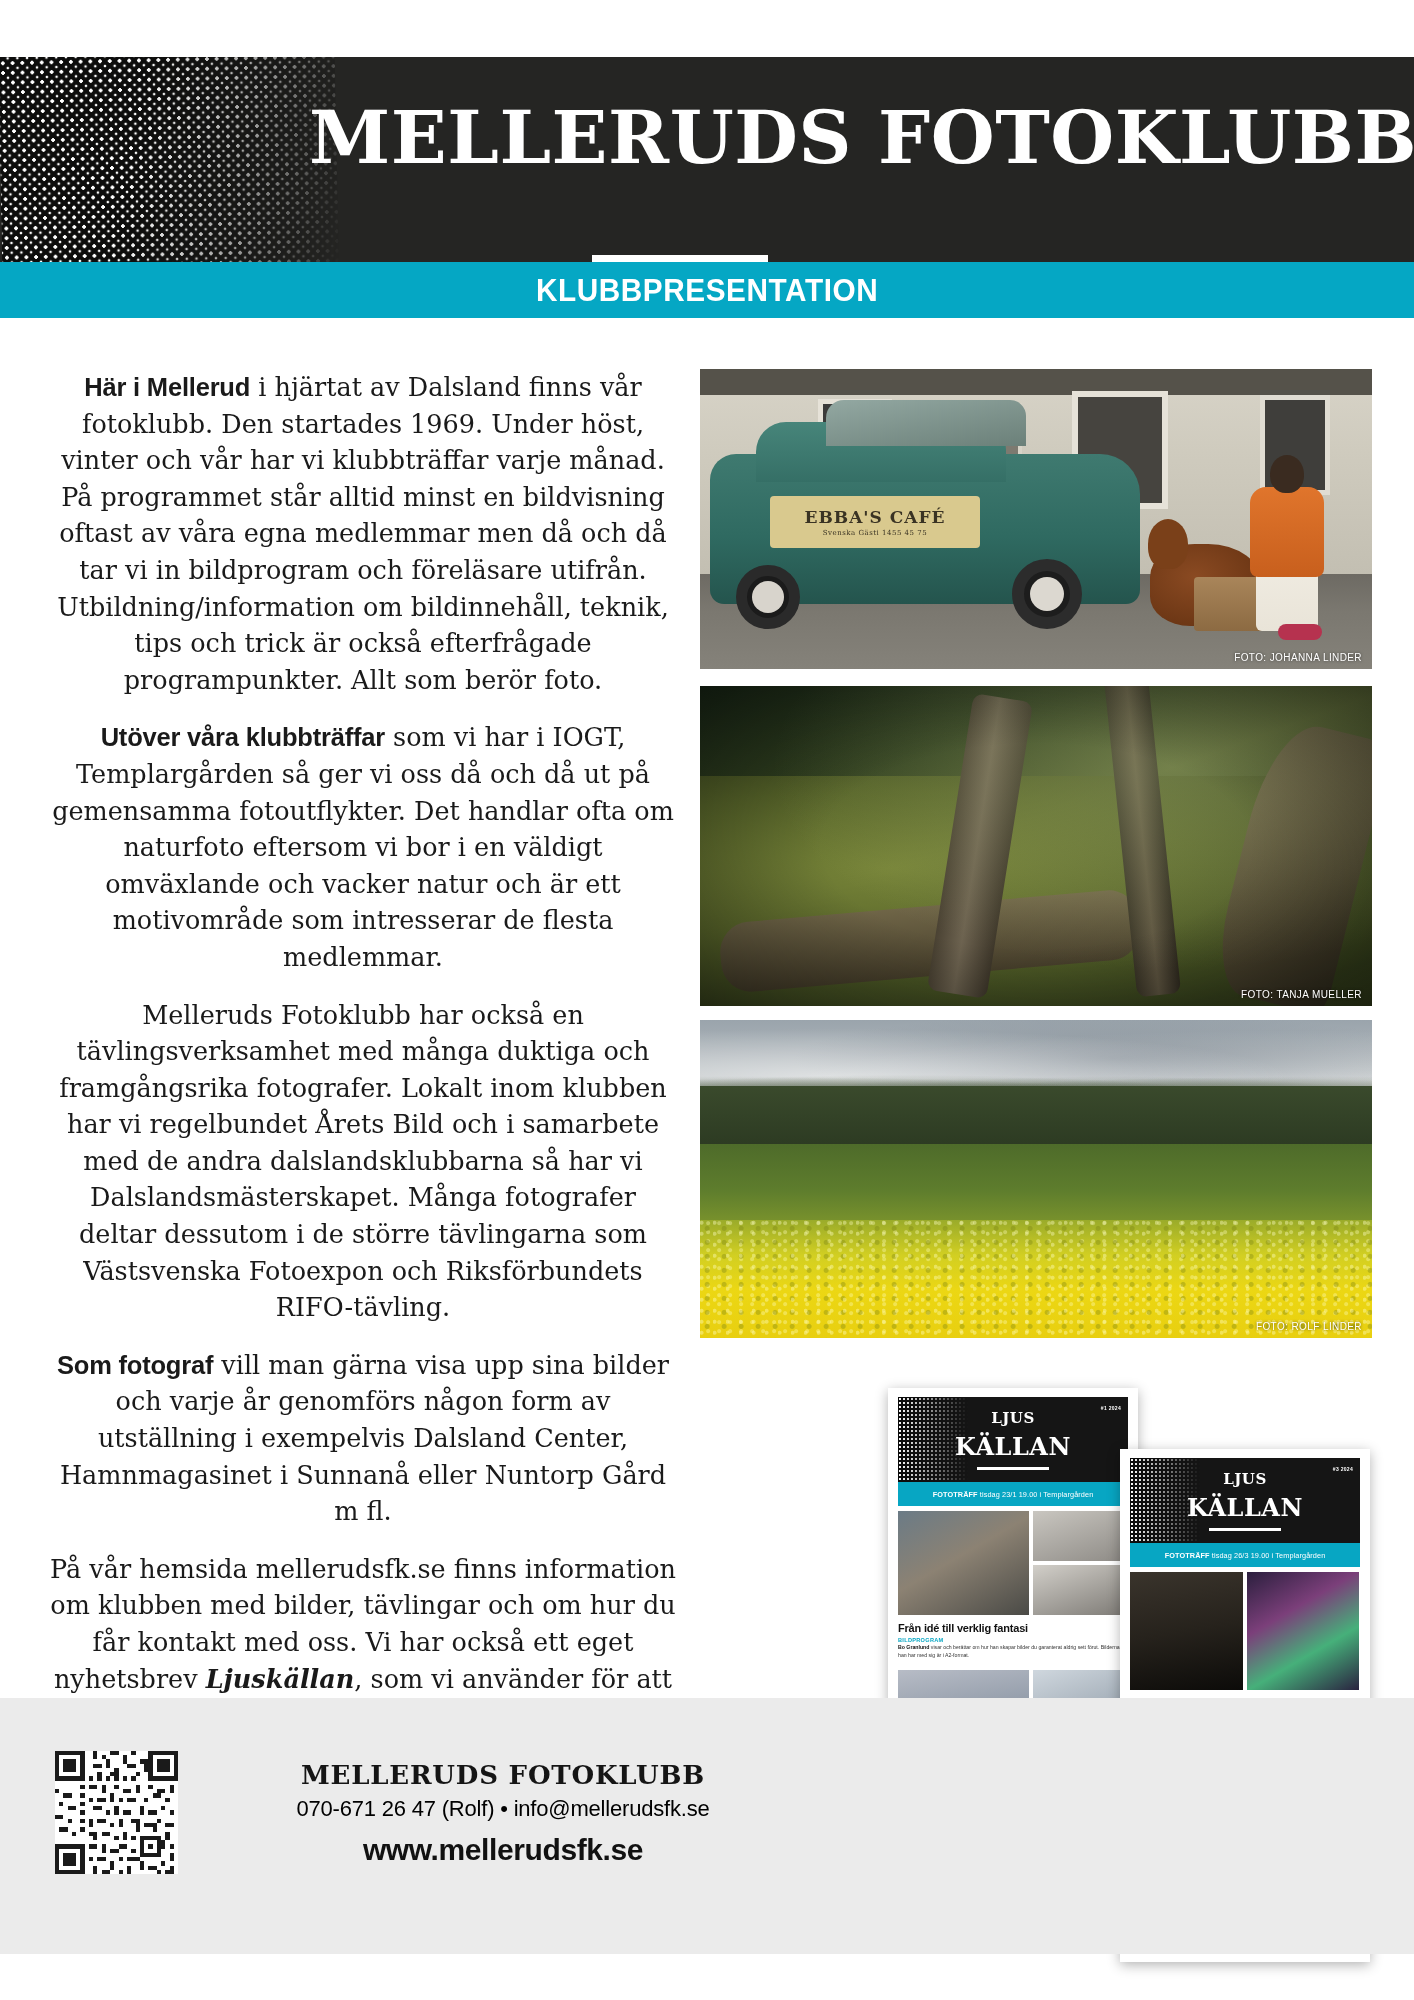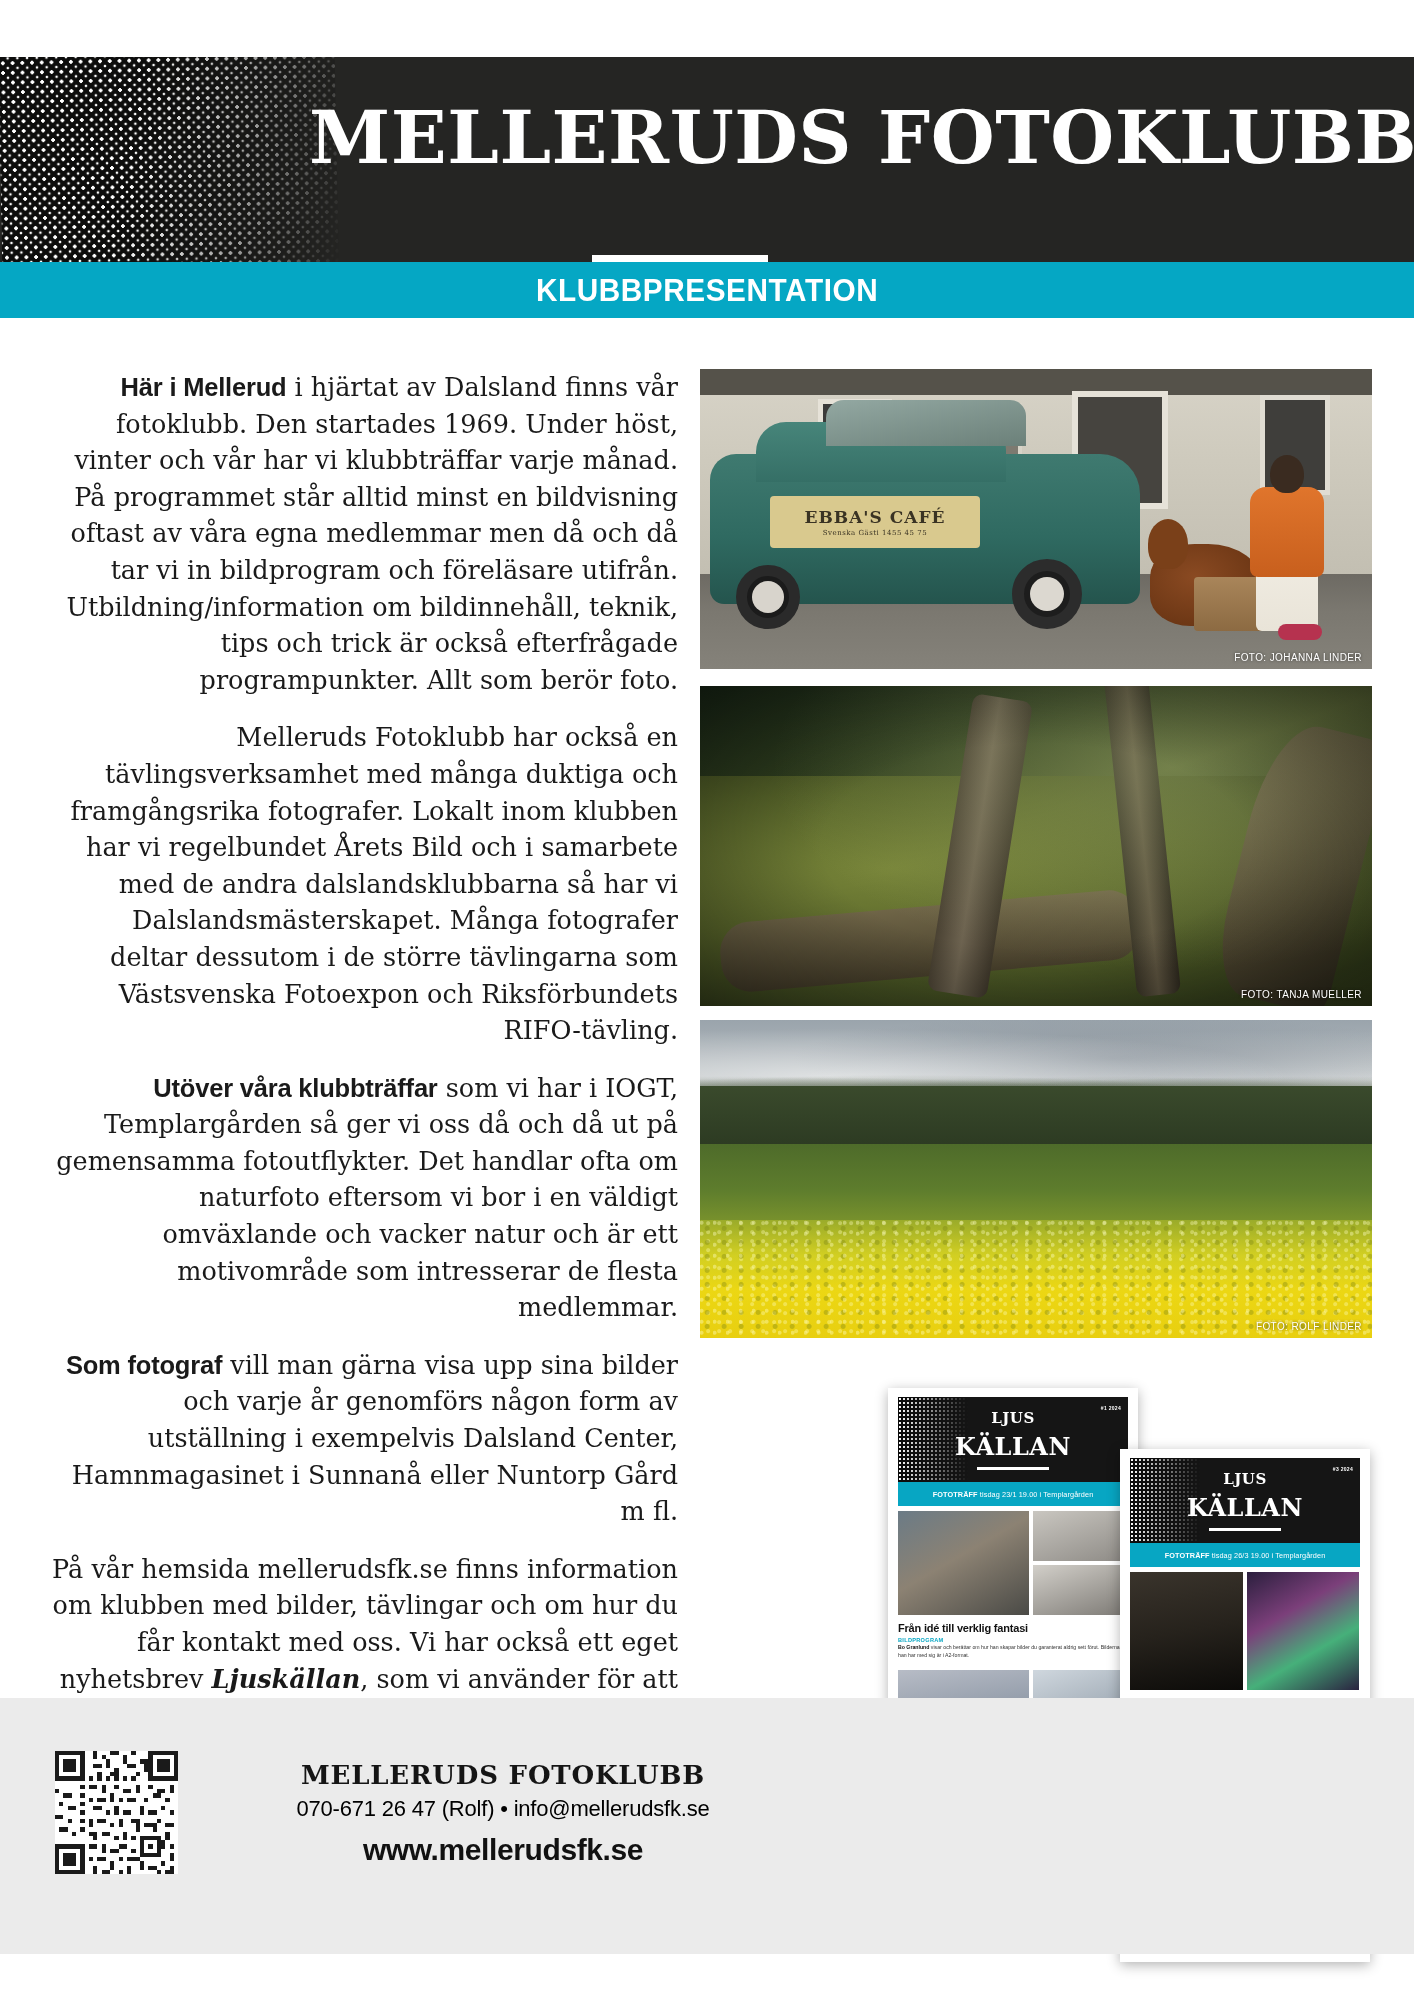--- a/index.html
+++ b/index.html
@@ -60,21 +60,21 @@
   
   .body-col {
     position: absolute; left: 48px; top: 369px; width: 630px;
   }
   .para {
     font-family: "DejaVu Serif", "Liberation Serif", serif;
     font-size: 25.5px;
     line-height: 36.6px;
     color: #1a1a1a;
     margin-bottom: 21px;
-    text-align: right;
+    text-align: center;
     hyphens: manual;
   }
   .para b {
     font-family: "Liberation Sans", sans-serif;
     font-weight: 700;
     font-size: 25.5px;
     letter-spacing: -0.2px;
   }
   .para i { font-style: italic; font-weight: 700; }
 
@@ -288,23 +288,23 @@
     <div class="header-rule"></div>
   </div>
 
   <div class="teal-band">
     <div class="teal-band-label">KLUBBPRESENTATION</div>
   </div>
 
   <div class="body-col">
     <p class="para"><b>Här i Mellerud</b><span> i hjärtat av Dalsland finns vår fotoklubb. Den startades 1969. Under höst, vinter och vår har vi klubbträffar varje månad. På programmet står alltid minst en bildvisning oftast av våra egna medlemmar men då och då tar vi in bildprogram och föreläsare utifrån. Utbildning/information om bildinnehåll, teknik, tips och trick är också efterfrågade programpunkter. Allt som berör foto.</span></p>
 
+    <p class="para"><b>Utöver våra klubbträffar</b><span> som vi har i IOGT, Templargården så ger vi oss då och då ut på gemensamma fotoutflykter. Det handlar ofta om naturfoto eftersom vi bor i en väldigt omväxlande och vacker natur och är ett motivområde som intresserar de flesta medlemmar.</span></p>
+
     <p class="para"><span>Melleruds Fotoklubb har också en tävlingsverksamhet med många duktiga och framgångsrika fotografer. Lokalt inom klubben har vi regelbundet Årets Bild och i samarbete med de andra dalslandsklubbarna så har vi Dalslandsmästerskapet. Många fotografer deltar dessutom i de större tävlingarna som Västsvenska Fotoexpon och Riksförbundets RIFO-tävling.</span></p>
-
-    <p class="para"><b>Utöver våra klubbträffar</b><span> som vi har i IOGT, Templargården så ger vi oss då och då ut på gemensamma fotoutflykter. Det handlar ofta om naturfoto eftersom vi bor i en väldigt omväxlande och vacker natur och är ett motivområde som intresserar de flesta medlemmar.</span></p>
 
     <p class="para"><b>Som fotograf</b><span> vill man gärna visa upp sina bilder och varje år genomförs någon form av utställning i exempelvis Dalsland Center, Hamnmagasinet i Sunnanå eller Nuntorp Gård m fl.</span></p>
 
     <p class="para"><span>På vår hemsida mellerudsfk.se finns information om klubben med bilder, tävlingar och om hur du får kontakt med oss. Vi har också ett eget nyhetsbrev </span><i>Ljuskällan</i><span>, som vi använder för att kalla till möten och informera om verksamheten. Flera fotografer finns även med på Instagram.</span></p>
 
     <p class="para"><b>Är du fotointresserad</b><span> och har Mellerud inom räckhåll så är du varmt välkommen som medlem hos oss i Melleruds Fotoklubb.</span></p>
   </div>
 
   <div class="photo" id="photo1">
     <div class="p1-sky"></div>

